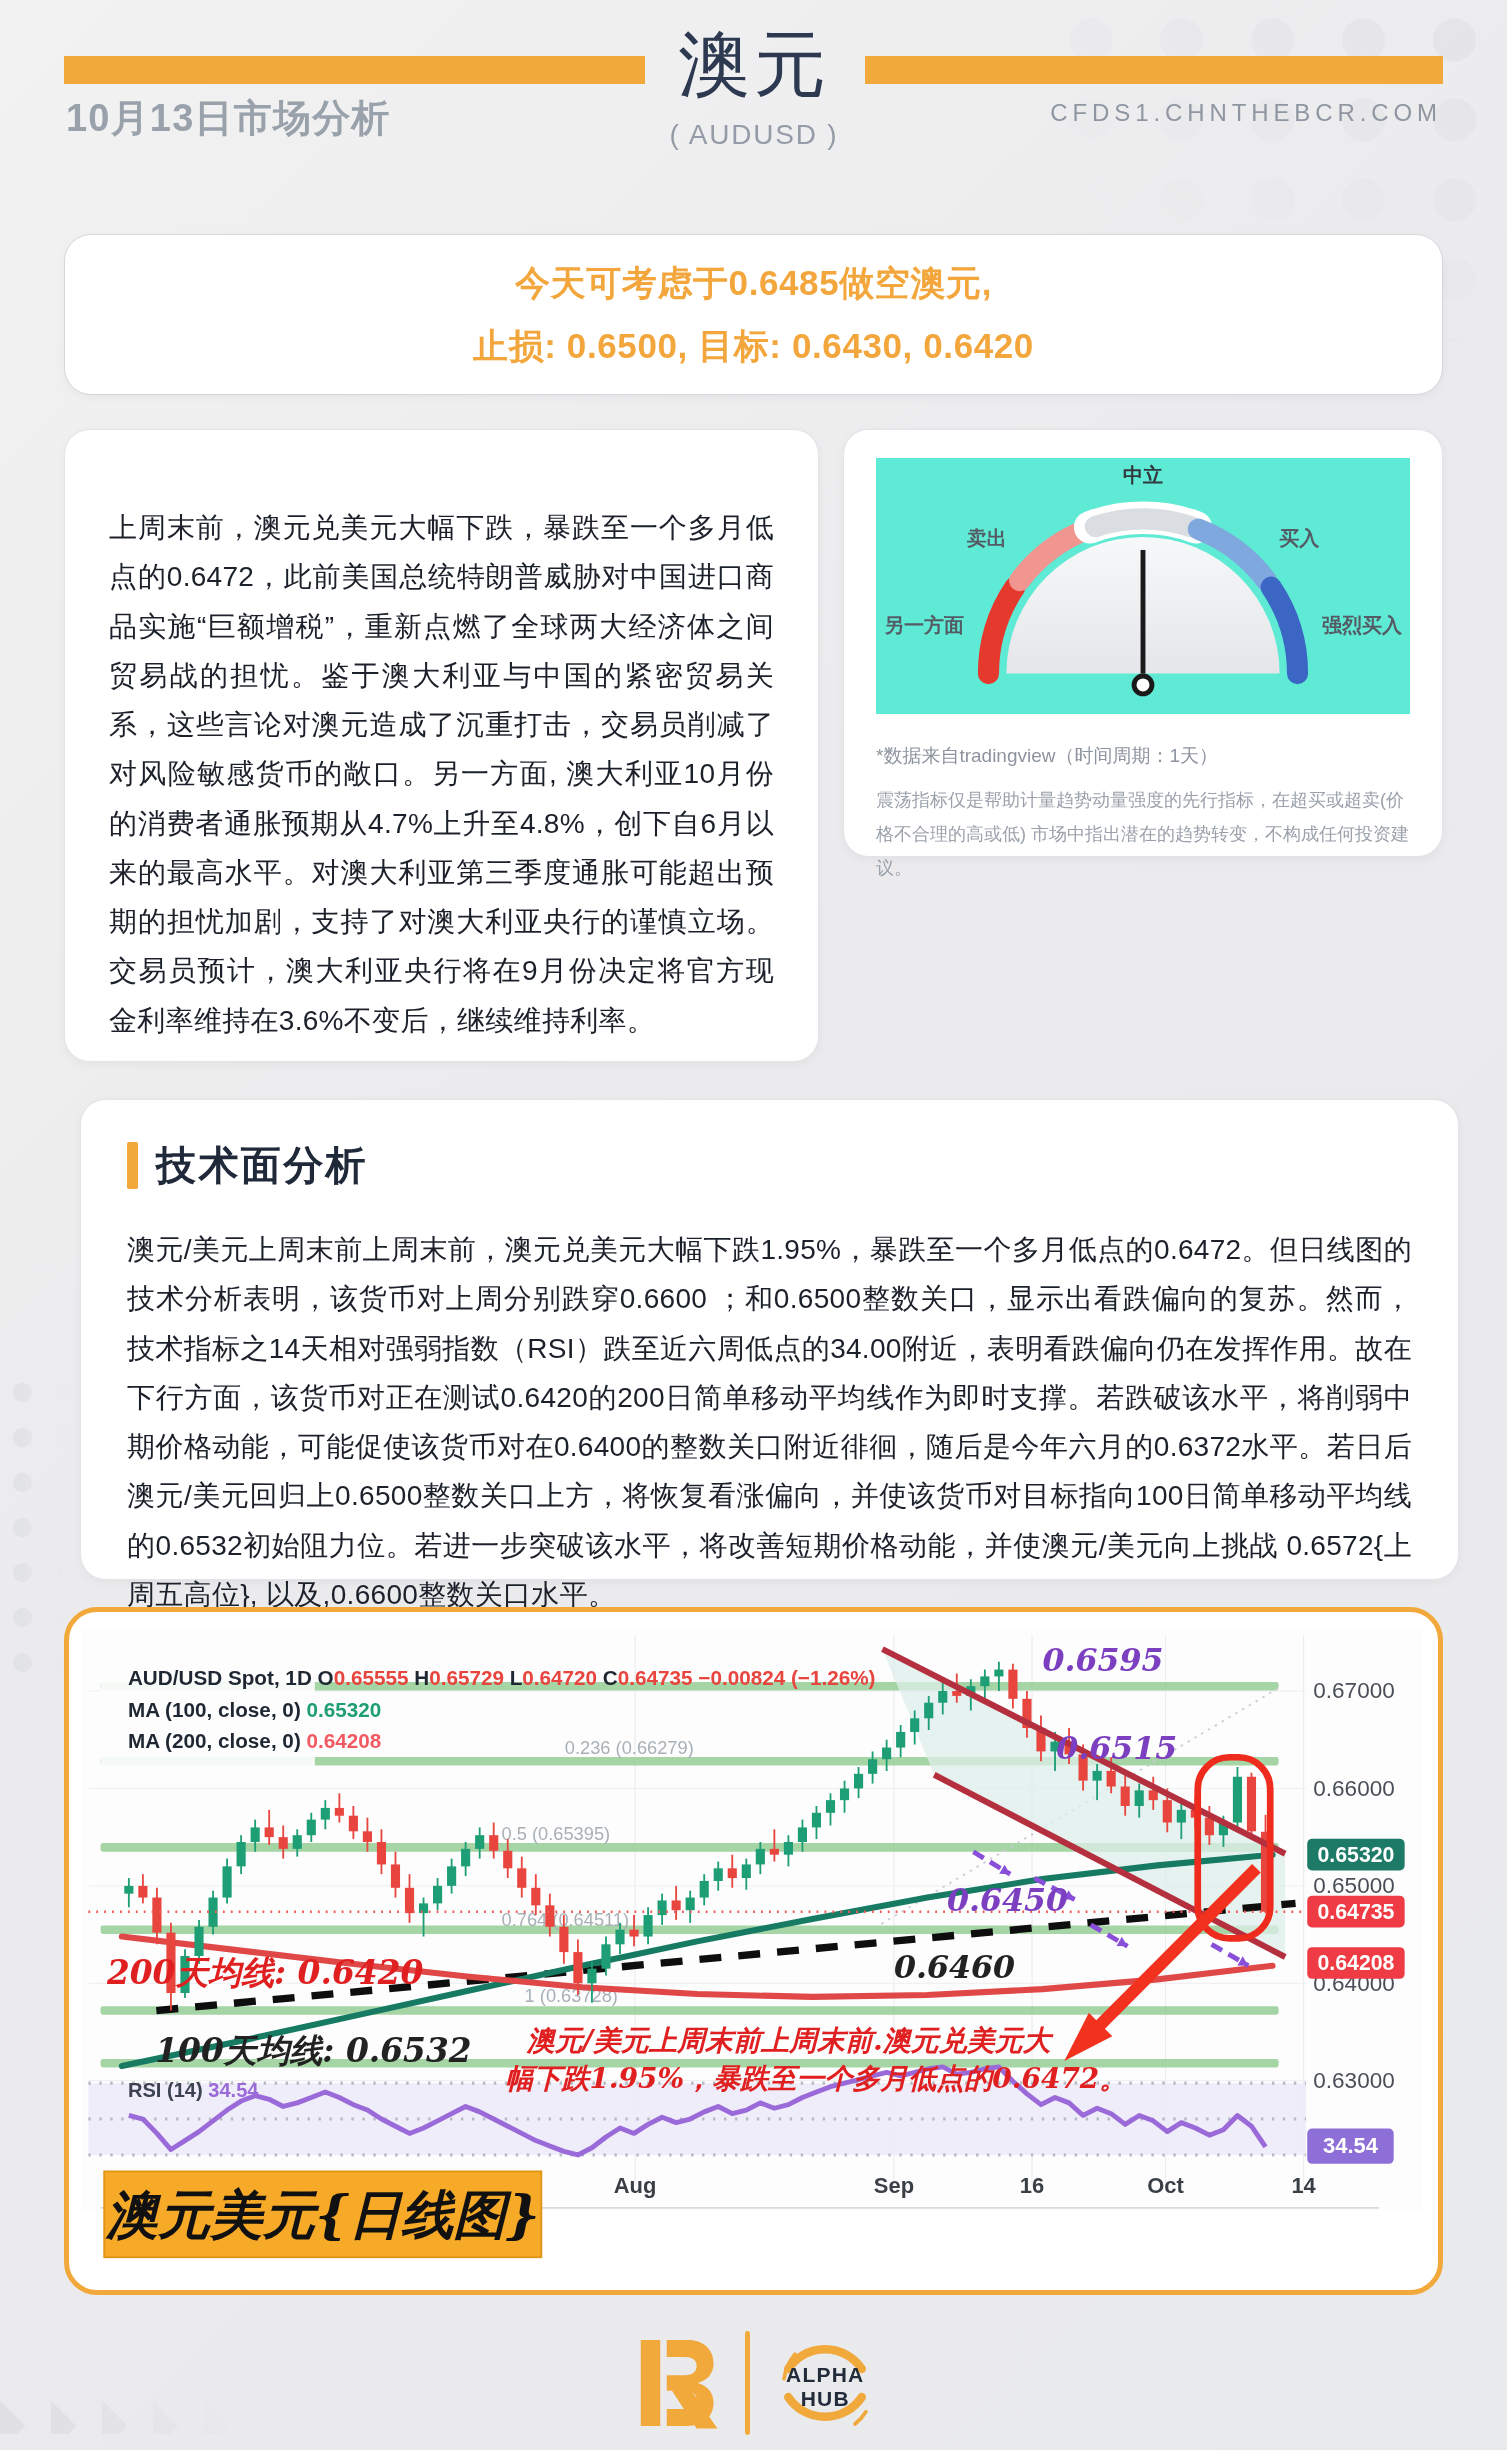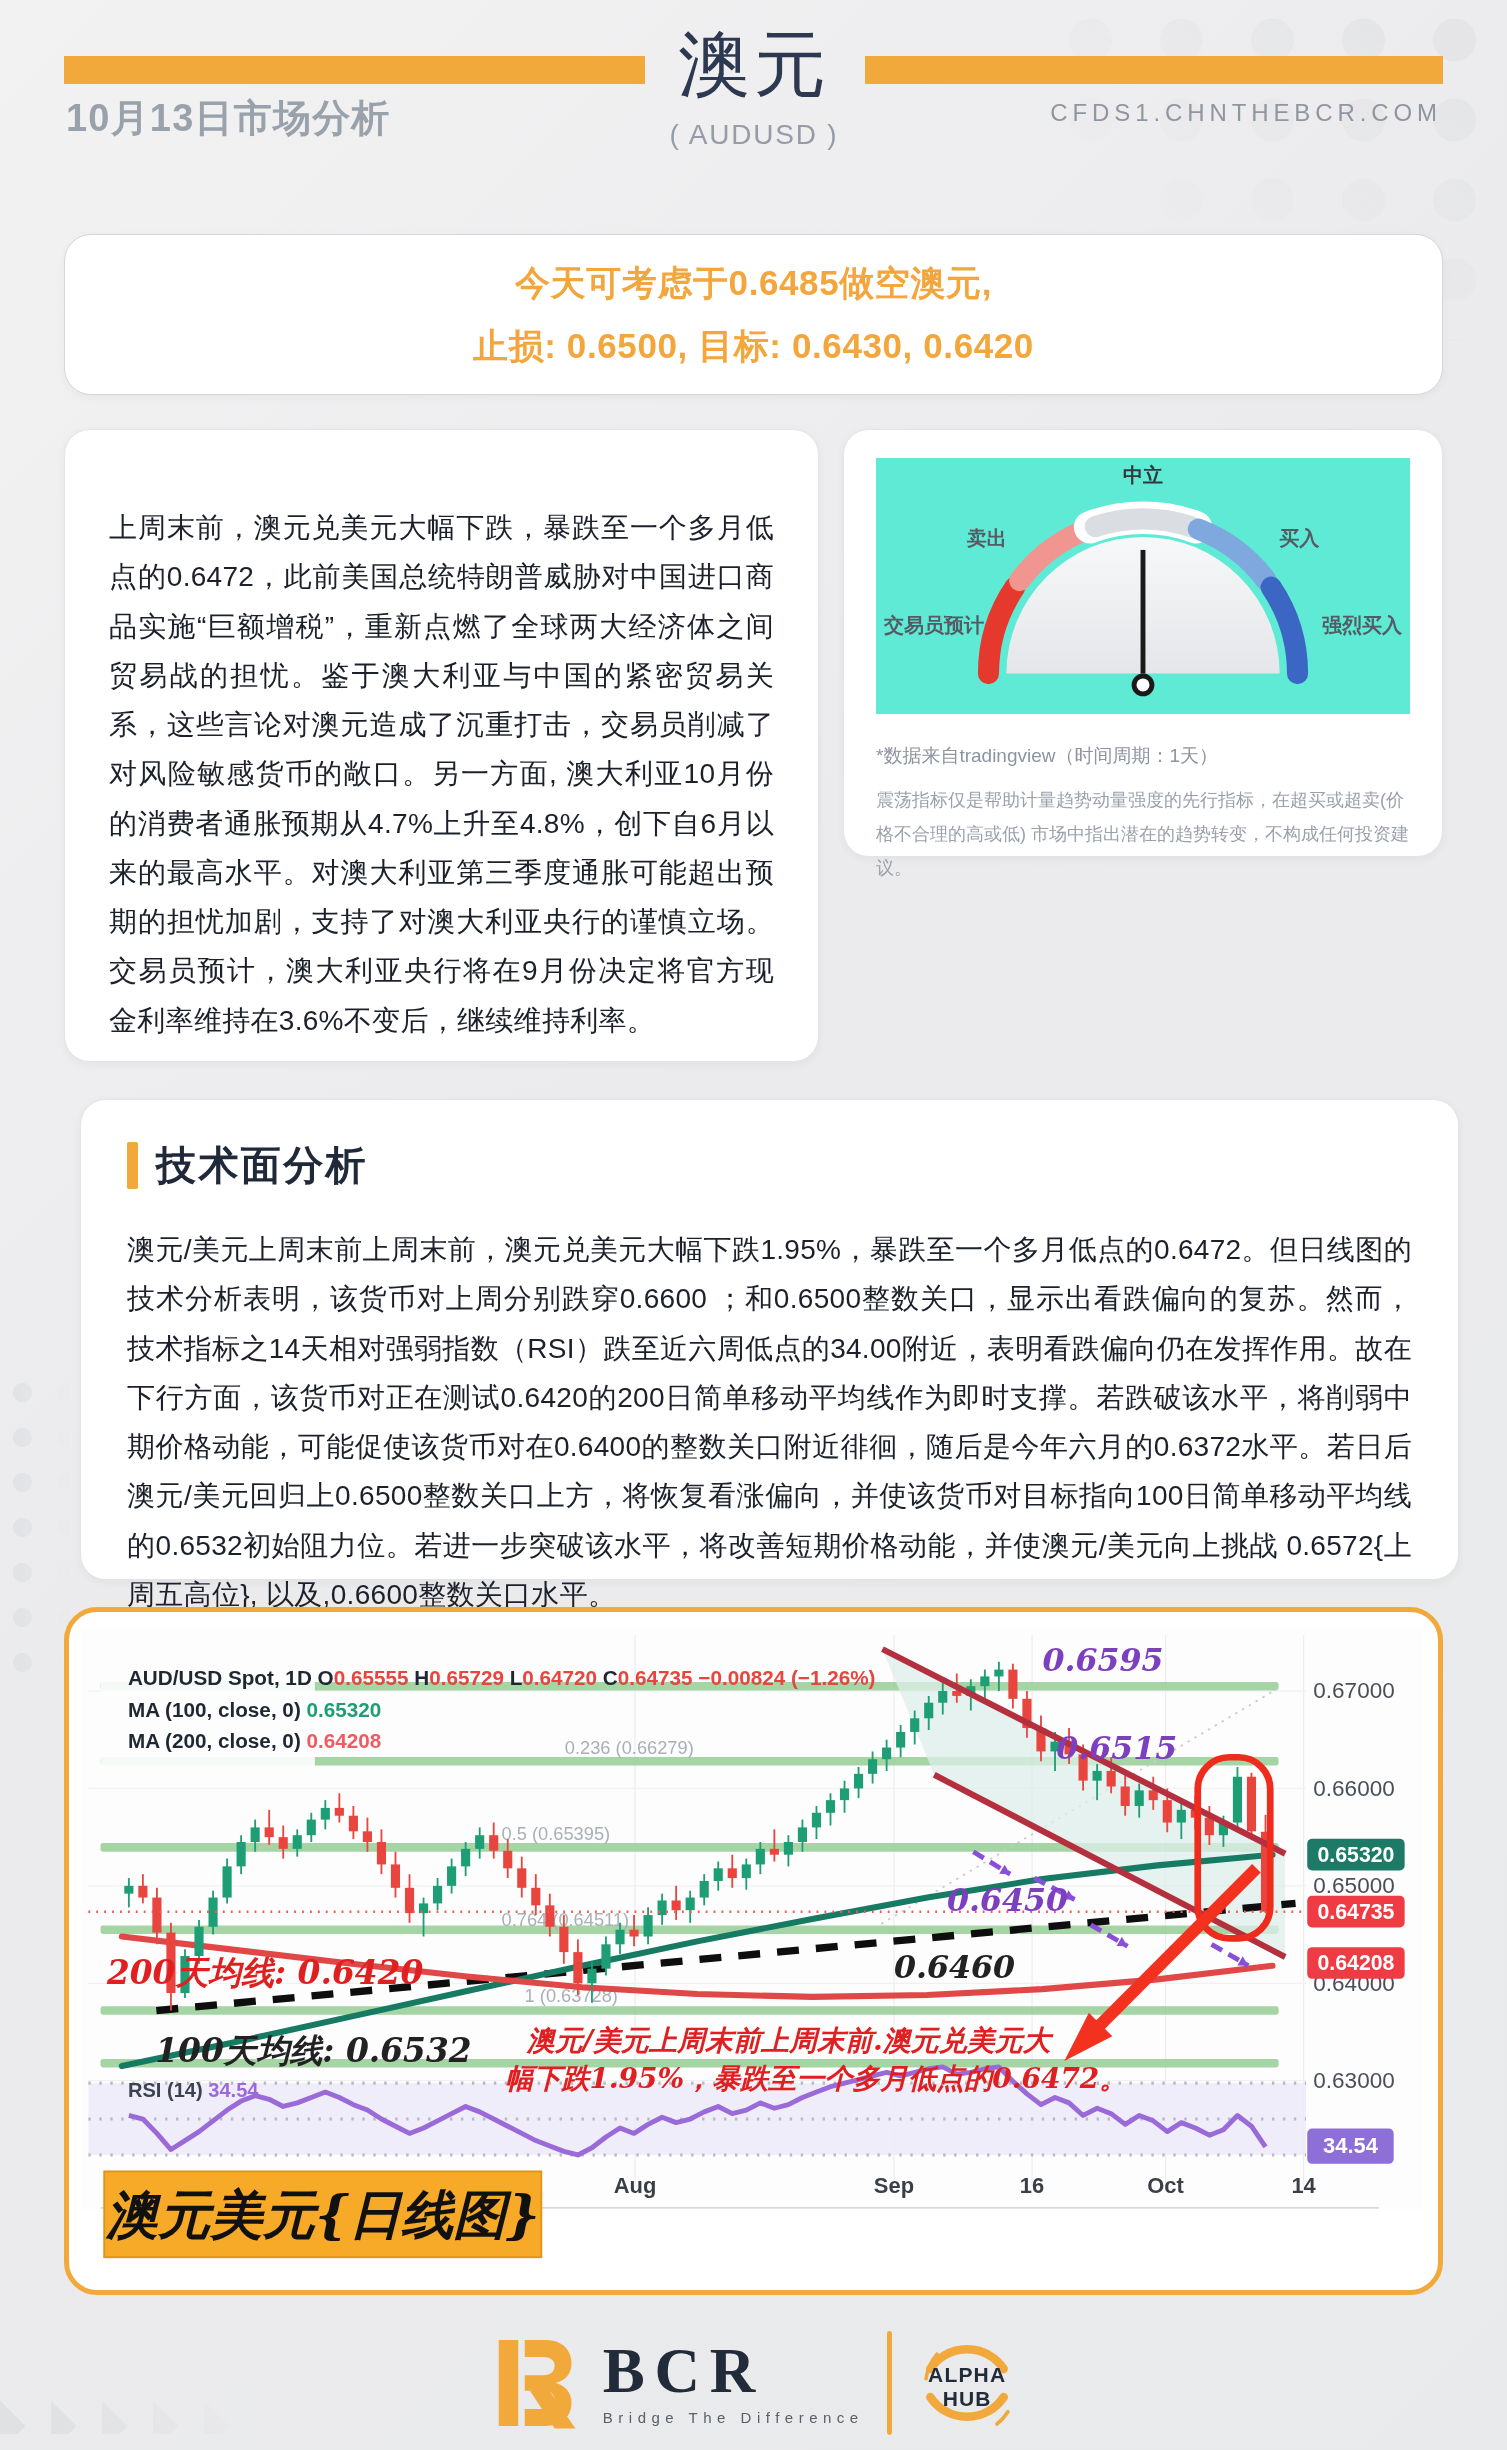--- a/index.html
+++ b/index.html
@@ -116,21 +116,21 @@
         <path d="M165,58 A190,190 0 0 1 295,58" fill="none" stroke="#ffffff" stroke-width="40" stroke-linecap="round"></path>
         <path d="M171.3,57.3 A190,190 0 0 1 288.7,57.3" fill="none" stroke="#dadde2" stroke-width="26" stroke-linecap="round"></path>
         <path d="M298,60.5 A190,190 0 0 1 381.7,123.7" fill="none" stroke="#7ea8de" stroke-width="26" stroke-linecap="round"></path>
         <path d="M387.5,131.8 A190,190 0 0 1 420,238" fill="none" stroke="#3b66c4" stroke-width="26" stroke-linecap="round"></path>
         <line x1="230" y1="238" x2="230" y2="86" stroke="#1a1a1a" stroke-width="6"></line>
         <circle cx="230" cy="252" r="11" fill="#ffffff" stroke="#1a1a1a" stroke-width="6"></circle>
       </svg>
       <span class="g-label g-neutral">中立</span>
       <span class="g-label g-sell">卖出</span>
       <span class="g-label g-buy">买入</span>
-      <span class="g-label g-ssell">交易员预计</span>
+      <span class="g-label g-ssell">另一方面</span>
       <span class="g-label g-sbuy">强烈买入</span>
     </div>
     <div class="gauge-notes">
       <span class="src">*数据来自tradingview（时间周期：1天）</span>
       <span>震荡指标仅是帮助计量趋势动量强度的先行指标，在超买或超卖(价格不合理的高或低) 市场中指出潜在的趋势转变，不构成任何投资建议。</span>
     </div>
   </section>
 
 
   <section class="card card-technical">
@@ -392,24 +392,20 @@
         <text x="425" y="1028" font-size="86" font-weight="bold" fill="#111" text-anchor="middle" class="hand">澳元美元{日线图}</text>
       </svg>
   </section>
 
   <footer class="footer">
     <svg class="logo-mark" width="91" height="104" viewBox="0 0 130 160">
       <path d="M10 14 H40 V146 H10 Z" fill="#F2A93C"></path>
       <path d="M50 14 H82 C108 14 122 30 122 50 C122 66 112 76 98 80 C112 84 122 95 122 110 C122 132 106 146 82 146 H50 V120 H78 C90 120 96 114 96 106 C96 97 89 92 78 92 H50 V68 H78 C90 68 96 62 96 53 C96 45 89 40 78 40 H50 Z" fill="#F2A93C"></path>
       <path d="M84 86 L128 150 H96 L58 92 Z" fill="#F2A93C"></path>
     </svg>
-    <div class="logo-text">
-      <div class="bcr">BCR</div>
-      <div class="tag">Bridge The Difference</div>
-    </div>
     <div class="logo-div"></div>
     <div class="alpha-badge">
       <svg width="104" height="104" viewBox="0 0 170 170">
         <path d="M25,62 A72,72 0 0 1 145,62" fill="none" stroke="#F2A93C" stroke-width="14" stroke-linecap="round"></path>
         <path d="M25,108 A72,72 0 0 0 145,108" fill="none" stroke="#F2A93C" stroke-width="14" stroke-linecap="round"></path>
         <path d="M18,78 A80,80 0 0 1 36,38" fill="none" stroke="#F2A93C" stroke-width="6" stroke-linecap="round"></path>
         <path d="M152,132 A80,80 0 0 1 134,152" fill="none" stroke="#F2A93C" stroke-width="6" stroke-linecap="round"></path>
       </svg>
       <div class="t1">ALPHA</div>
       <div class="t2">HUB</div>

